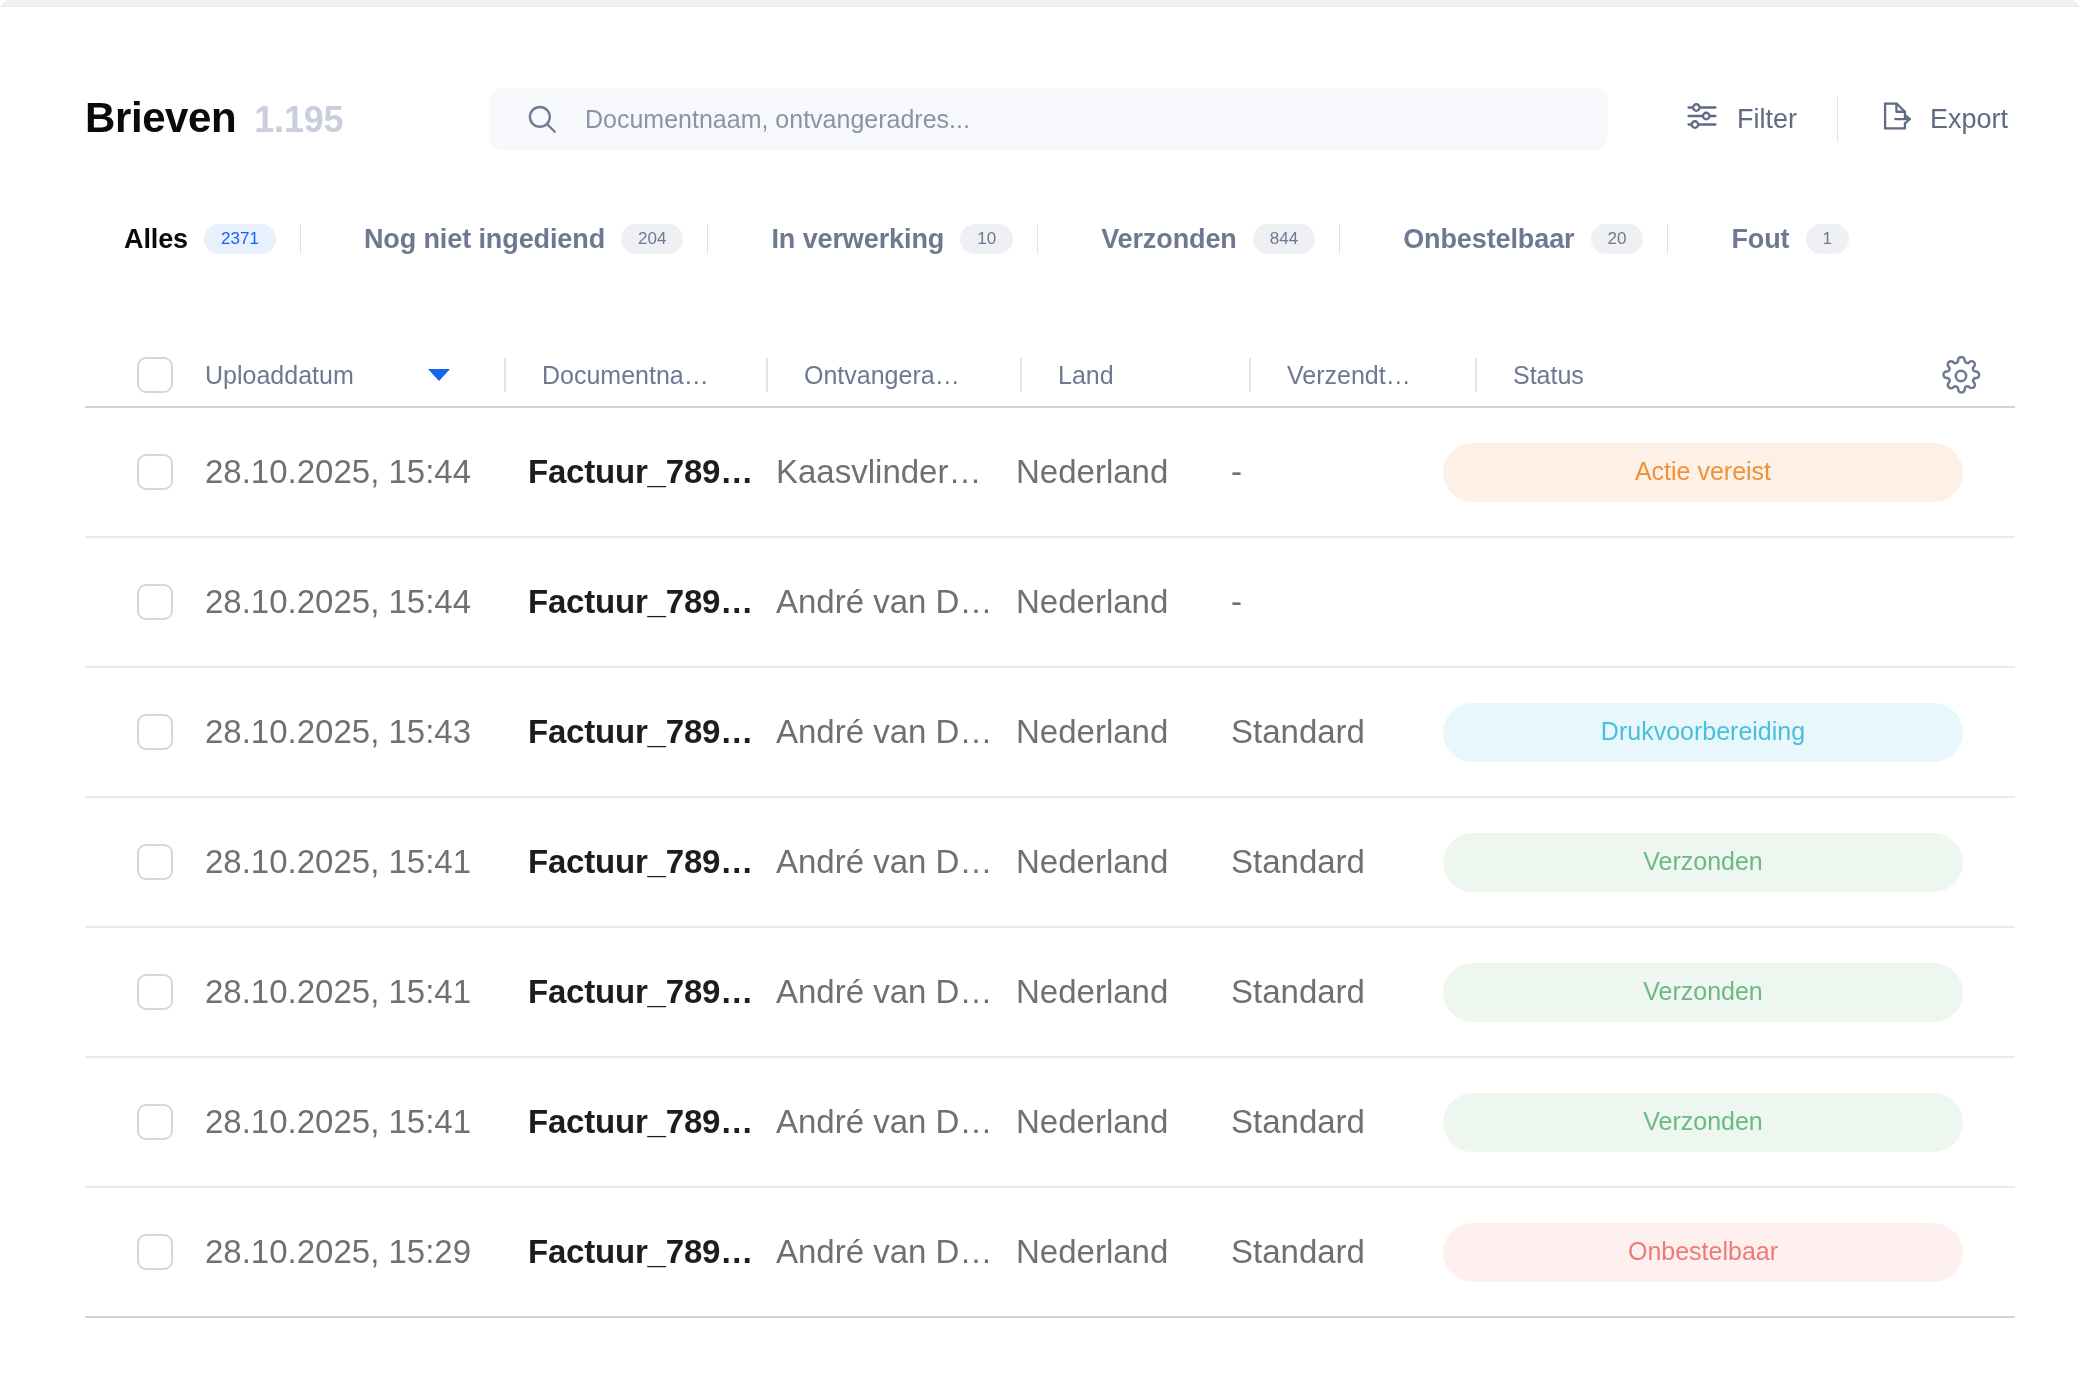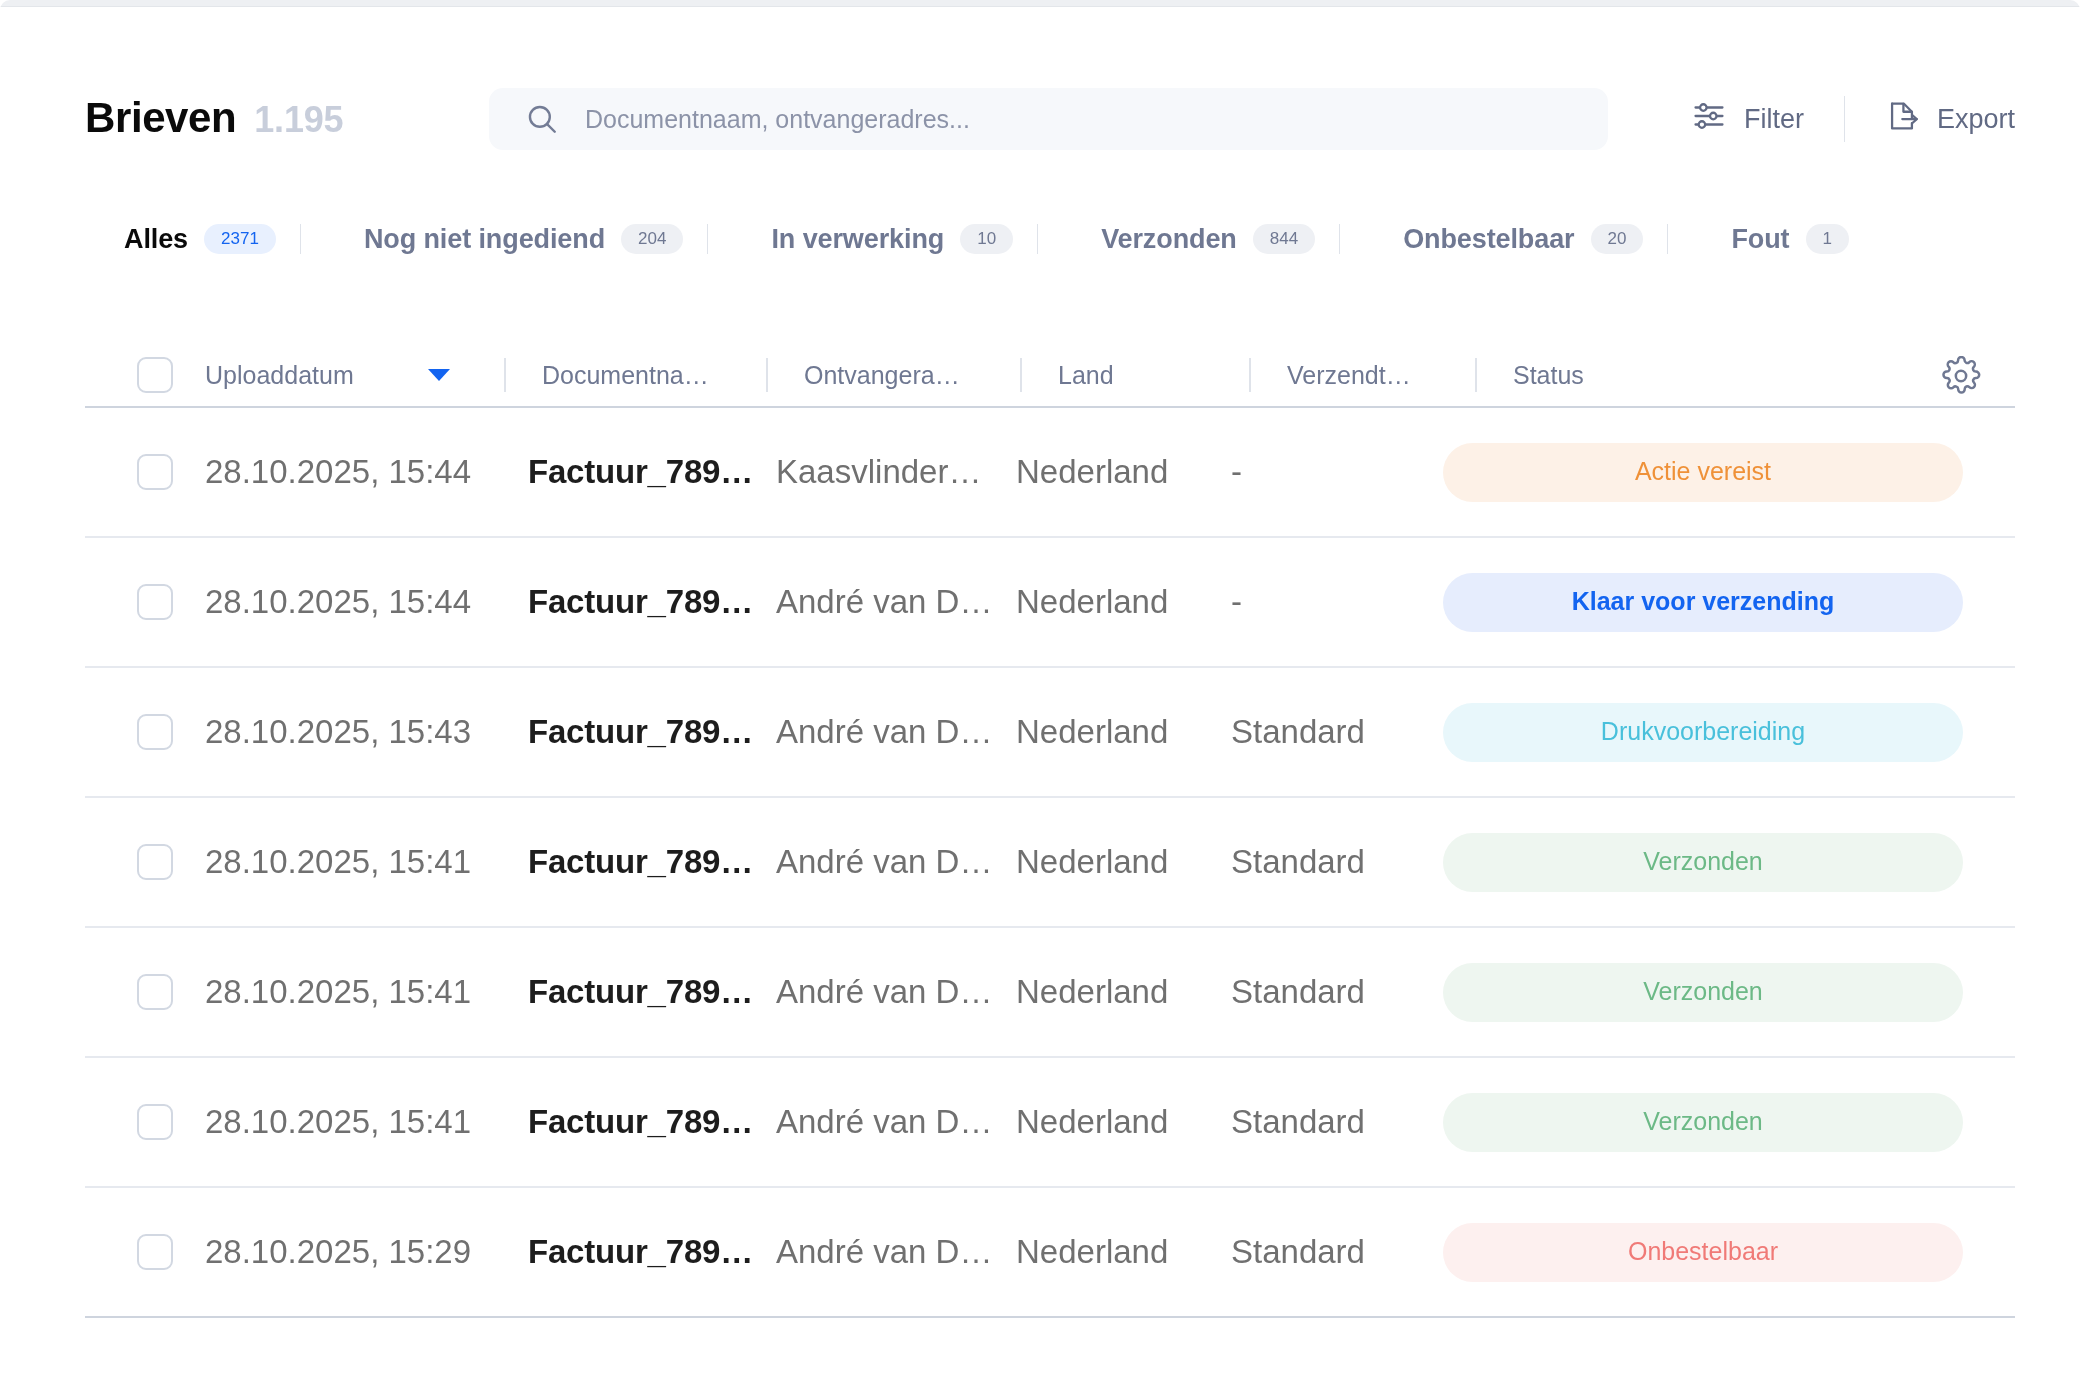--- a/index.html
+++ b/index.html
@@ -83,21 +83,21 @@
     font-family: "Liberation Sans", sans-serif;
     font-size: 25px;
     color: #3d4355;
     width: 900px;
     padding: 0;
   }
   .search-input::placeholder { color: #8c93a8; opacity: 1; }
 
   .header-actions {
     position: absolute;
-    right: 65px;
+    right: 72px;
     top: 24px;
     display: flex;
     align-items: center;
     height: 46px;
   }
   .hdr-btn {
     display: flex;
     align-items: center;
     gap: 18px;
     color: #616a84;
@@ -406,23 +406,20 @@
         </div>
         <div class="tr">
           <div class="c-cb">
             <div class="cb"></div>
           </div>
           <div class="c-date cell">28.10.2025, 15:44</div>
           <div class="c-doc cell doc">Factuur_789…</div>
           <div class="c-rcpt cell">André van D…</div>
           <div class="c-land cell">Nederland</div>
           <div class="c-ship cell">-</div>
-          <div class="c-stat">
-            <span class="badge ready">Klaar voor verzending</span>
-          </div>
         </div>
         <div class="tr">
           <div class="c-cb">
             <div class="cb"></div>
           </div>
           <div class="c-date cell">28.10.2025, 15:43</div>
           <div class="c-doc cell doc">Factuur_789…</div>
           <div class="c-rcpt cell">André van D…</div>
           <div class="c-land cell">Nederland</div>
           <div class="c-ship cell">Standard</div>

